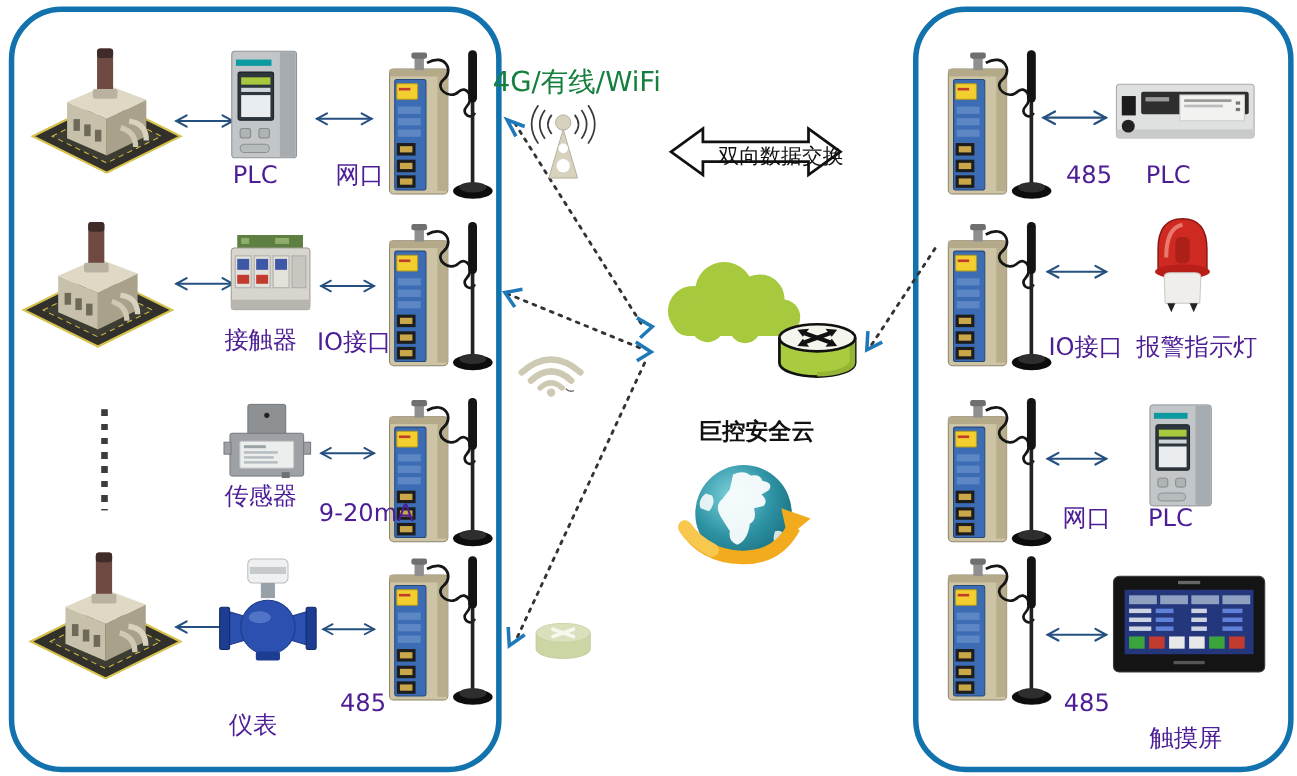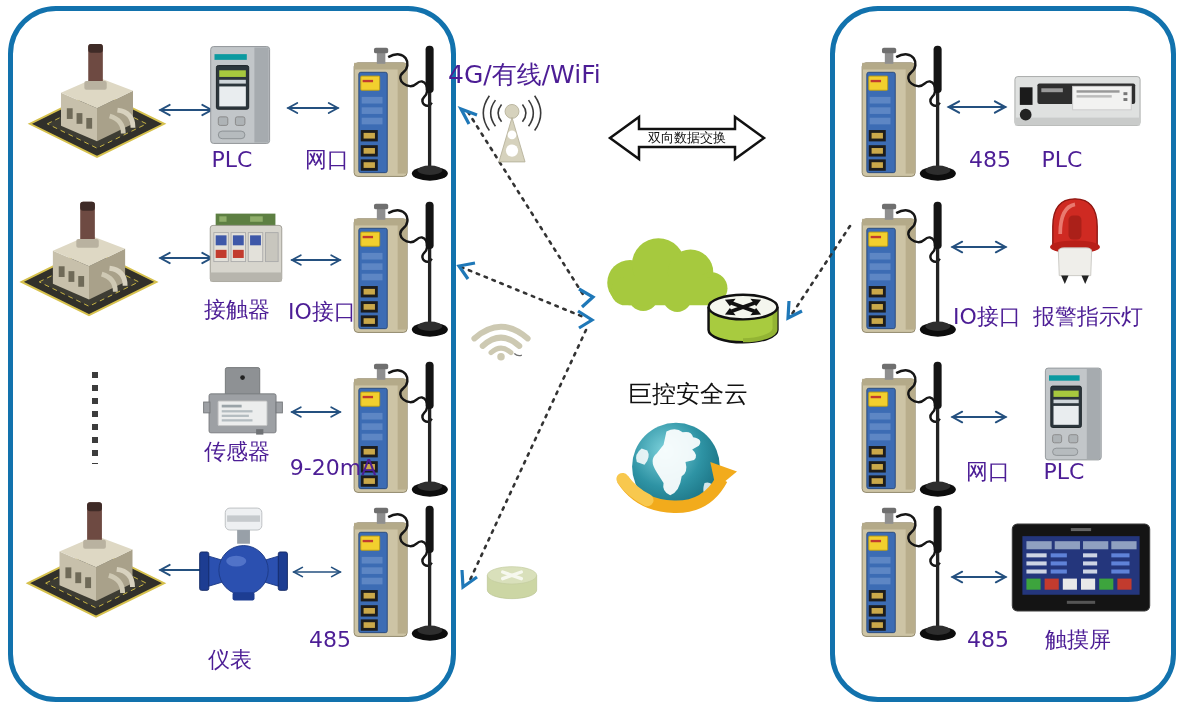--- a/index.html
+++ b/index.html
@@ -13,25 +13,25 @@
     position:absolute;background:#fff;
     border:5px solid #1272ad;border-radius:48px;
   }
   #left-panel{left:8px;top:6px;width:438px;height:686px;}
   #right-panel{left:830px;top:6px;width:336px;height:686px;}
   .dev{position:absolute;}
   .lbl{
     position:absolute;white-space:nowrap;font-size:22px;line-height:1.1;
     transform:translateX(-50%);color:#4c1d95;
   }
-  .net-lbl{position:absolute;font-size:25px;white-space:nowrap;color:#4c1d95;}
-  .cloud-lbl{position:absolute;font-size:24px;white-space:nowrap;transform:translateX(-50%);color:#111;}
+  .net-lbl{position:absolute;font-size:25px;white-space:nowrap;color:#15803d;}
+  .cloud-lbl{position:absolute;font-size:21px;white-space:nowrap;transform:translateX(-50%);color:#111;font-weight:bold;}
   .exchange-lbl{
-    position:absolute;left:607px;top:129px;width:160px;text-align:center;
-    font-size:13px;color:#111;
+    position:absolute;left:607px;top:129px;width:160px;text-align:right;
+    font-size:19px;color:#111;
   }
   #ellipsis-dots{
     position:absolute;left:92px;top:372px;width:6px;height:92px;
     background:repeating-linear-gradient(to bottom,#3c3c3c 0 6px,transparent 6px 13px);
   }
   #overlay{position:absolute;left:0;top:0;pointer-events:none;}
 </style>
 </head>
 <body>
 
@@ -431,13 +431,13 @@
 <svg class="dev" style="left:856px;top:502px;width:105px;height:142px">
     <use href="#sym-modem" width="100%" height="100%"></use>
   </svg>
 <svg class="dev" style="left:948px;top:567px;width:62px;height:20px">
     <use href="#sym-darrow" width="100%" height="100%"></use>
   </svg>
 <svg class="dev" style="left:1010px;top:522px;width:142px;height:96px">
     <use href="#sym-touchscreen" width="100%" height="100%"></use>
   </svg>
 <span class="lbl" style="left:988px;top:628px">485</span>
-<span class="lbl" style="left:1078px;top:628px">触摸屏</span>
+<span class="lbl" style="left:1078px;top:660px">触摸屏</span>
 
 </body></html>

